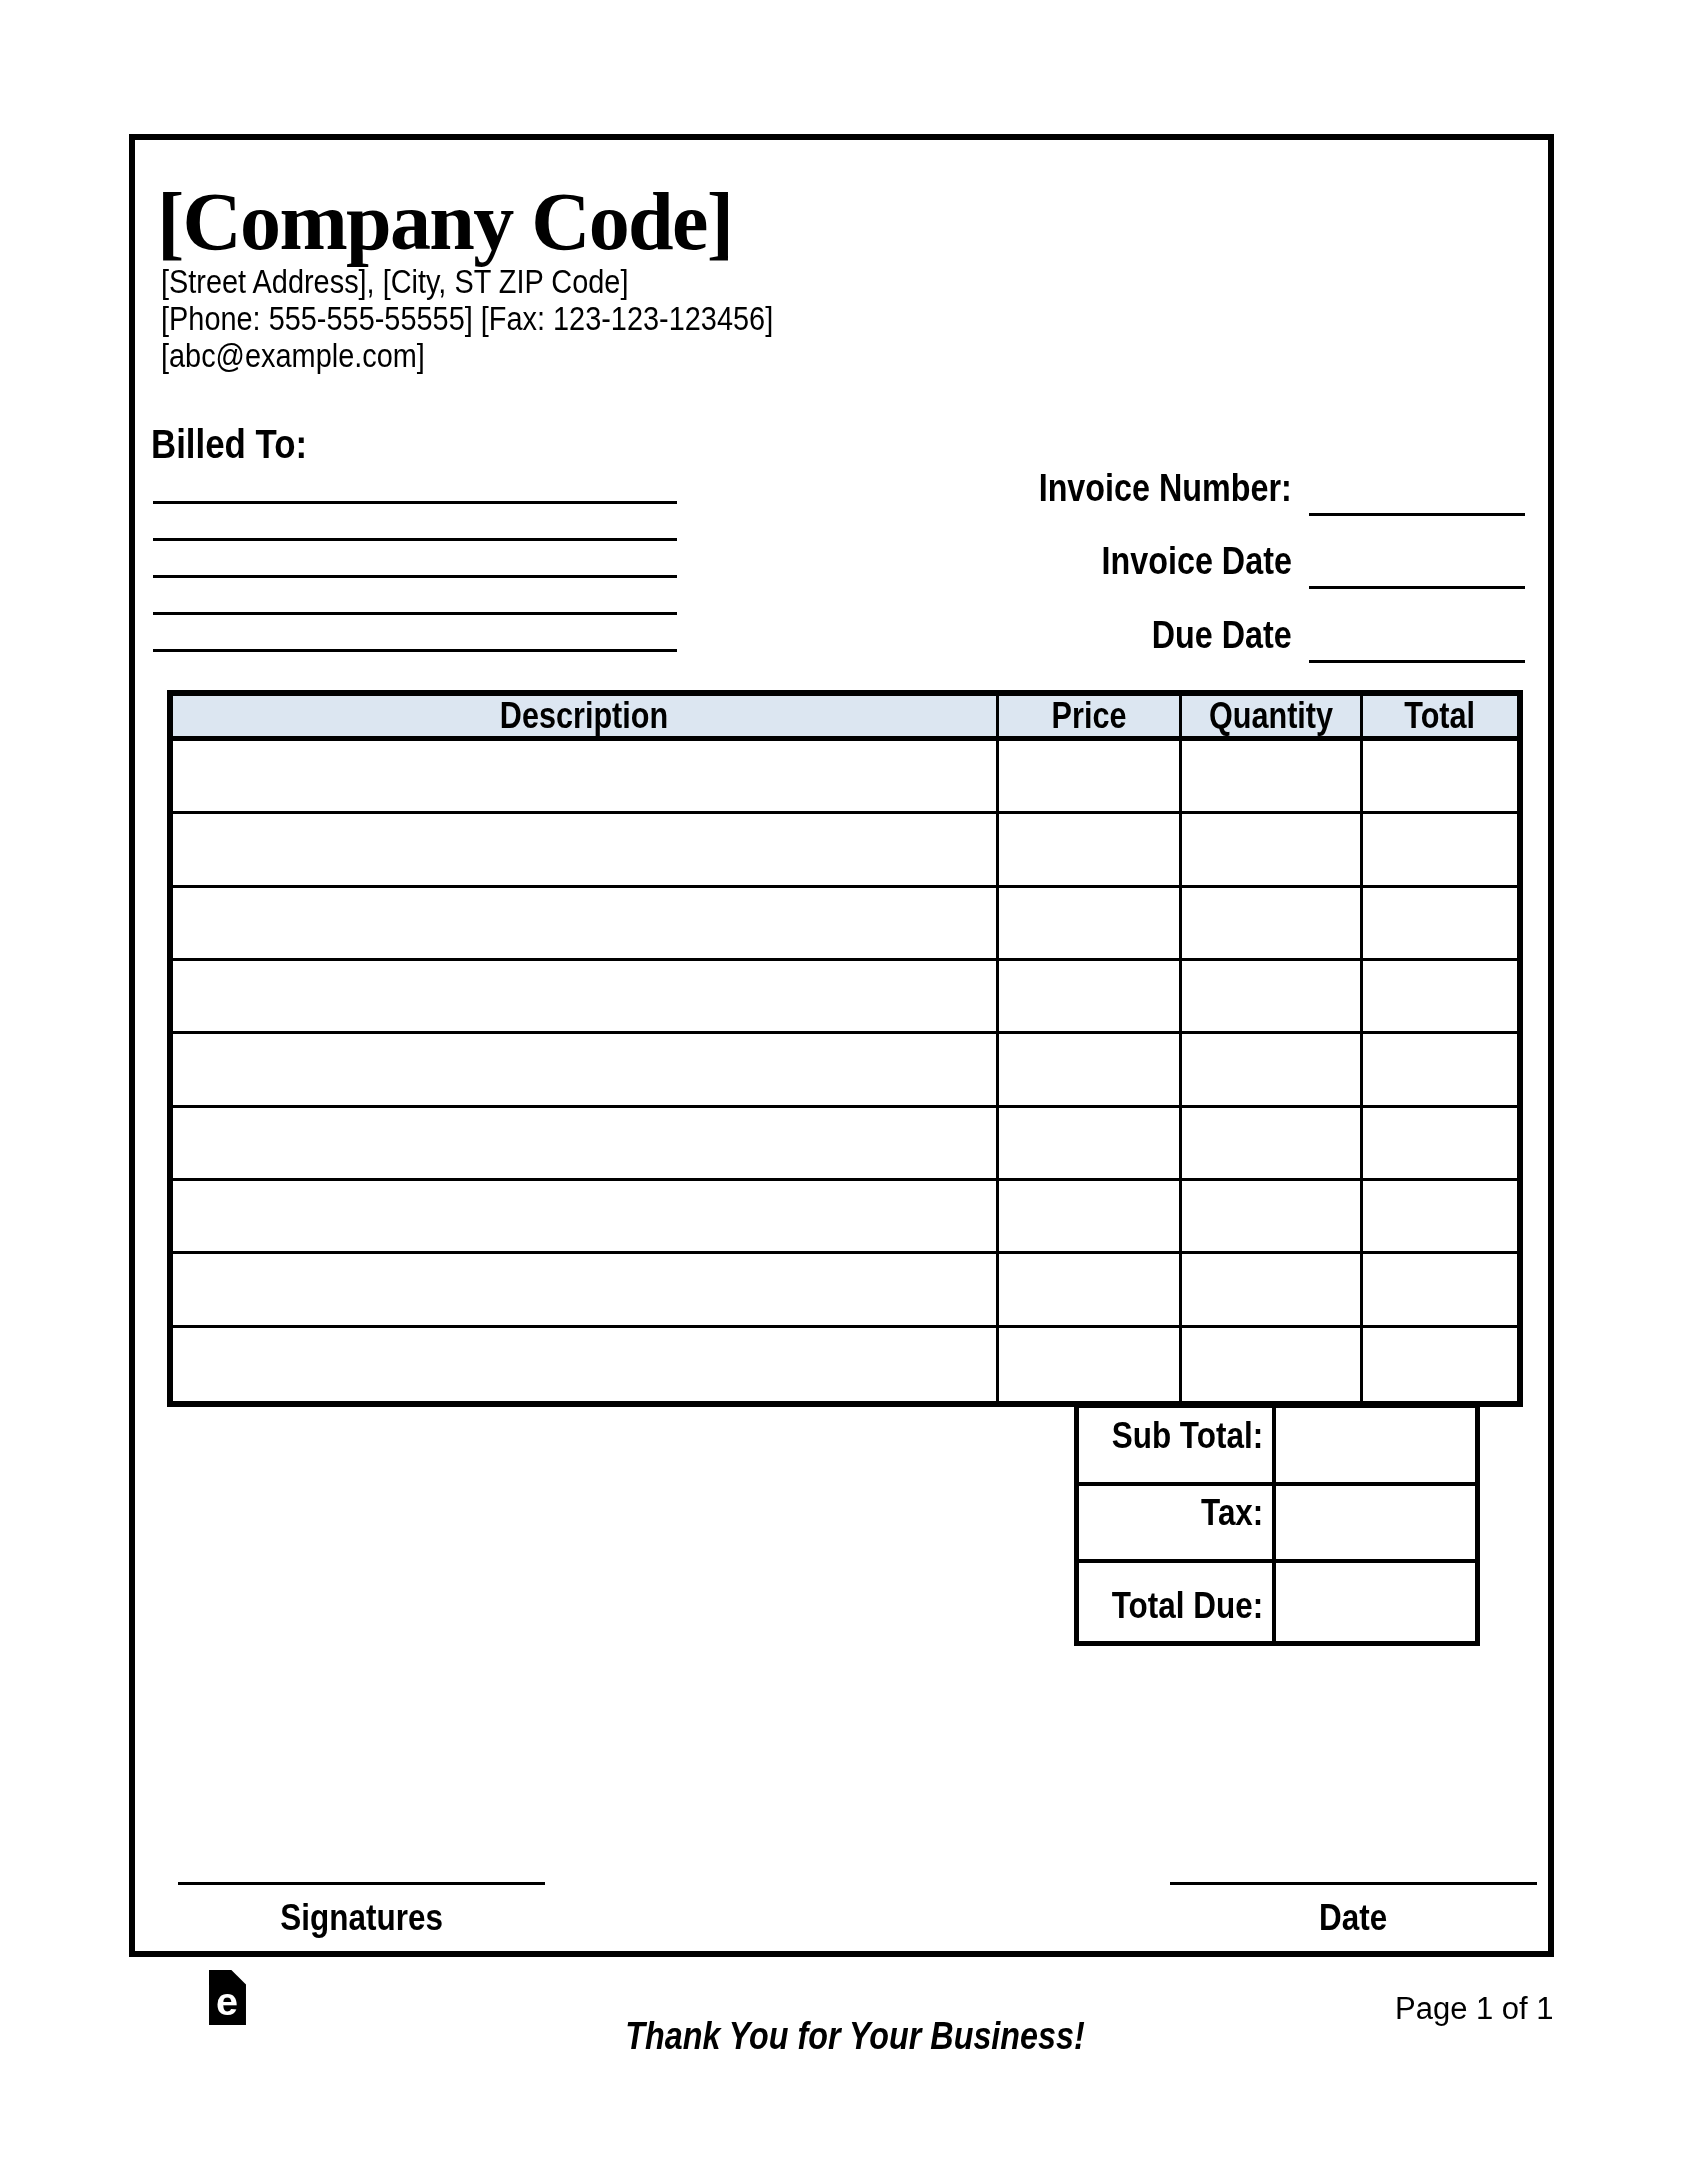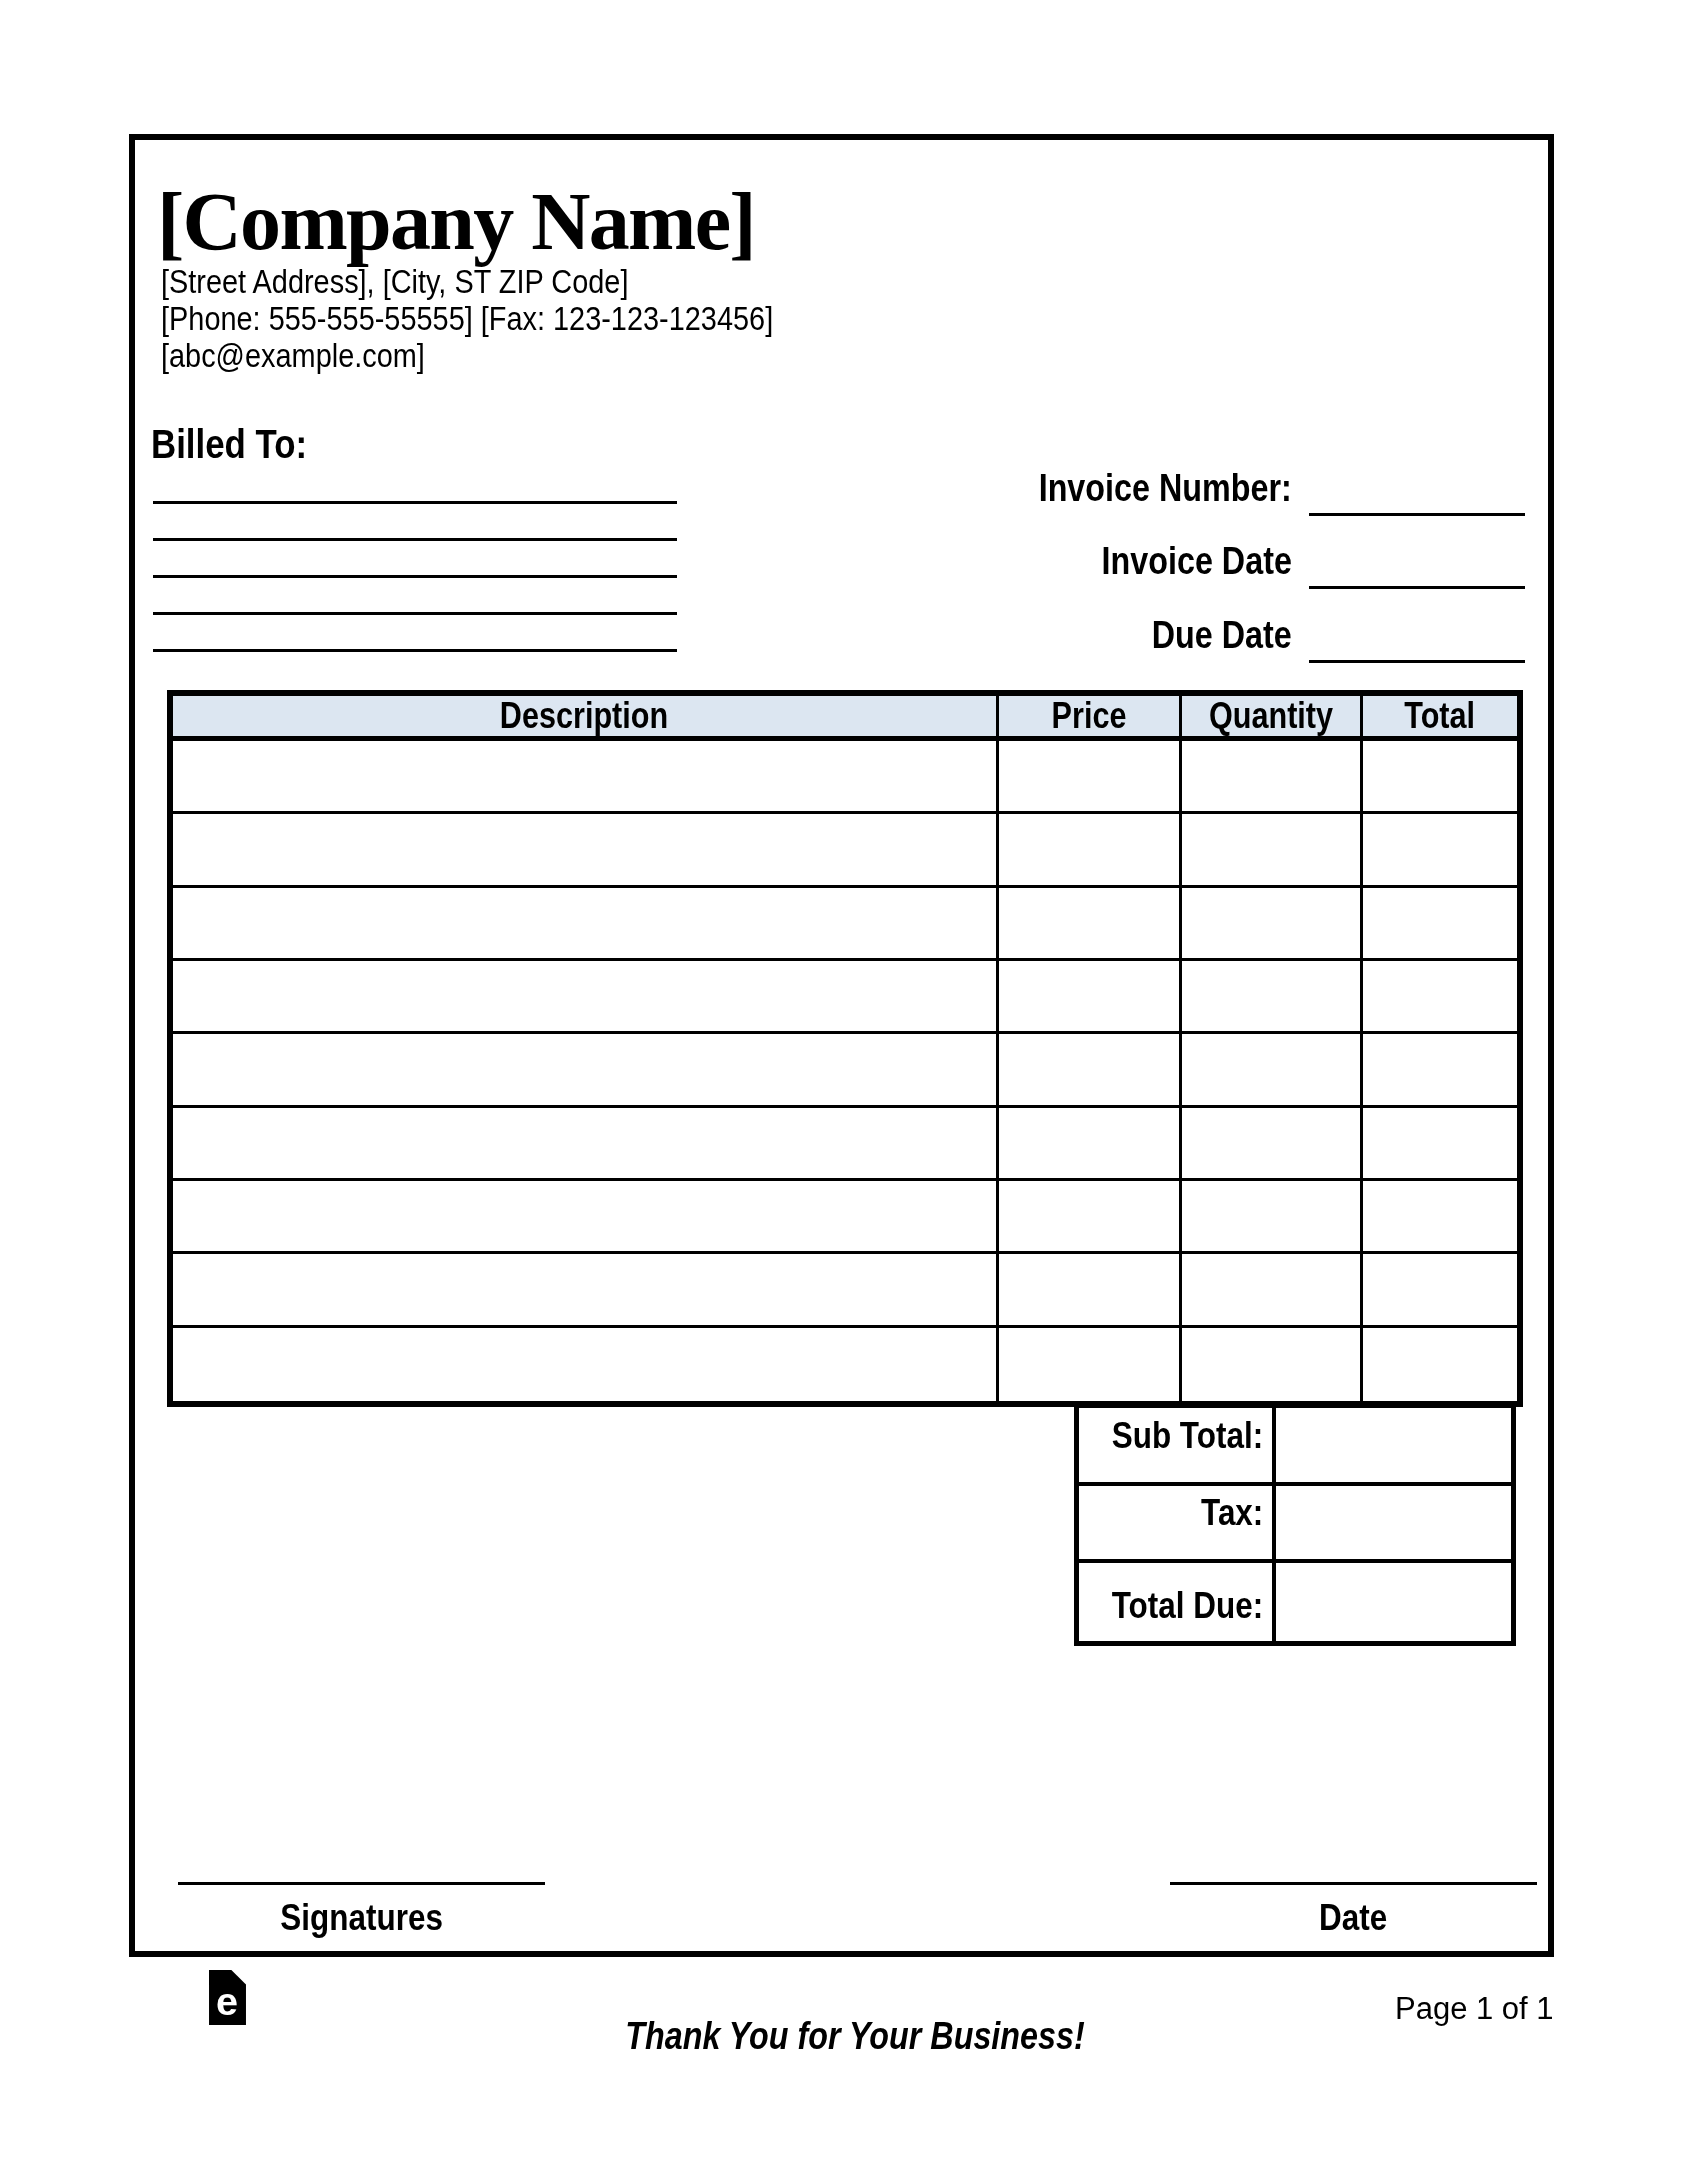--- a/index.html
+++ b/index.html
@@ -63,21 +63,21 @@
   .it-head {
     background: #dce6f1;
     border-bottom-width: 5.1px !important;
     display: flex; align-items: center; justify-content: center;
     font-weight: bold; font-size: 36px;
   }
 
   
   .summary-table {
     position: absolute; left: 939px; top: 1263px;
-    width: 442px; height: 243px;
+    width: 406px; height: 243px;
     border: 5.1px solid #000;
     display: grid;
     grid-template-columns: 197px 1fr;
     grid-template-rows: repeat(3, 1fr);
     background: #fff;
   }
   .summary-table > div { border-bottom: 4.3px solid #000; }
   .summary-table > div:nth-child(n+5) { border-bottom: none; align-items: center; }
   .summary-table > div:nth-child(odd) { border-right: 4.3px solid #000; }
   .sum-label {
@@ -99,21 +99,21 @@
   }
   .page-indicator { position: absolute; left: 1395px; top: 1991px; font-size: 31px; }
 </style>
 </head>
 <body>
 
 <div class="canvas">
 
   <div class="page">
 
-    <div class="company-name">[Company Name]</div>
+    <div class="company-name">[Company Code]</div>
     <div class="company-address">
       <div><span class="cond cond-left">[Street Address], [City, ST ZIP Code]</span></div>
       <div><span class="cond cond-left">[Phone: 555-555-55555] [Fax: 123-123-123456]</span></div>
       <div><span class="cond cond-left">[abc@example.com]</span></div>
     </div>
 
     <div class="billed-to-label"><span class="cond cond-left">Billed To:</span></div>
     <div class="billed-line bl-1"></div>
     <div class="billed-line bl-2"></div>
     <div class="billed-line bl-3"></div>

